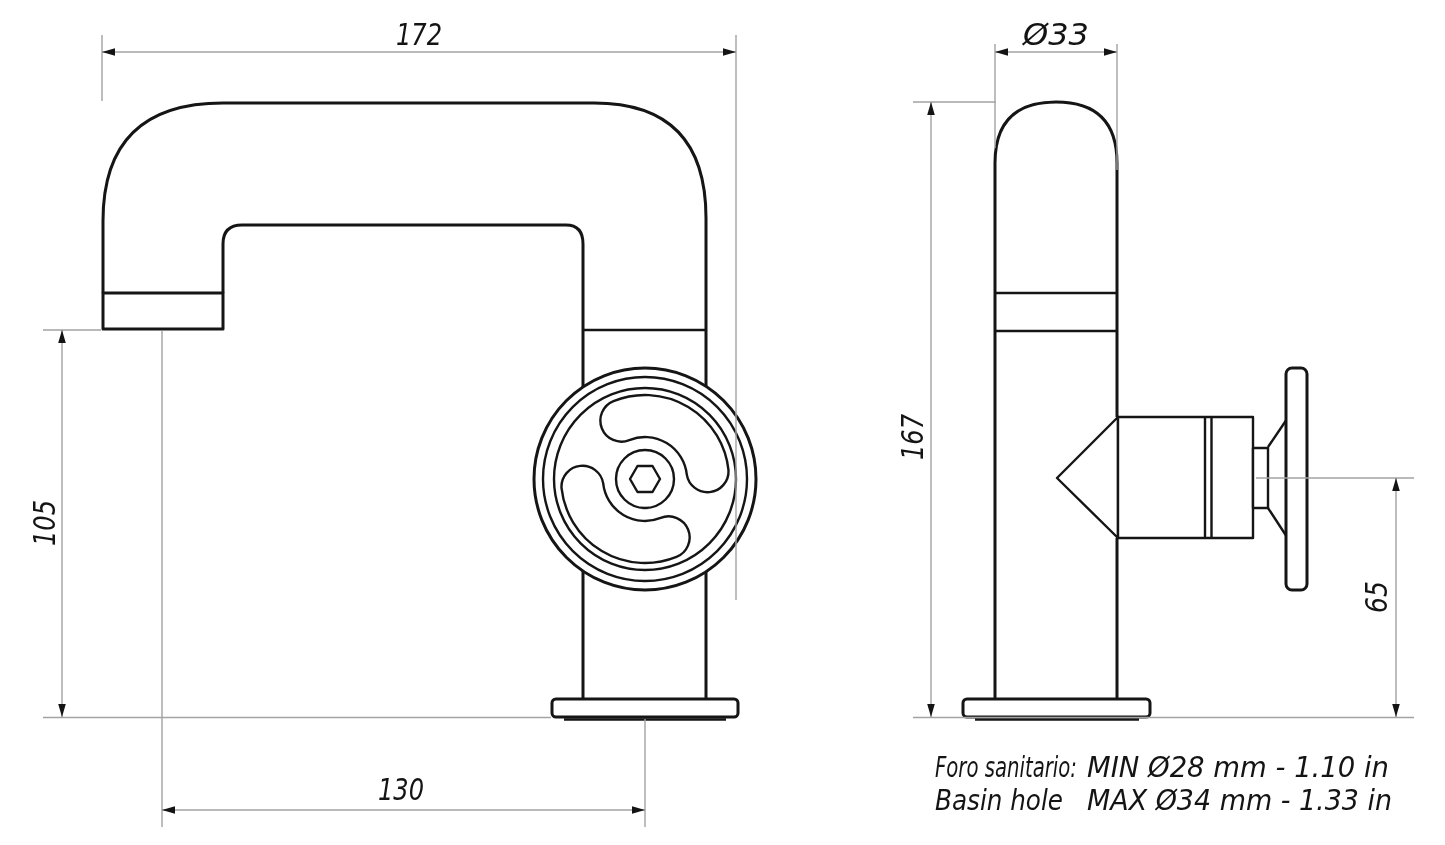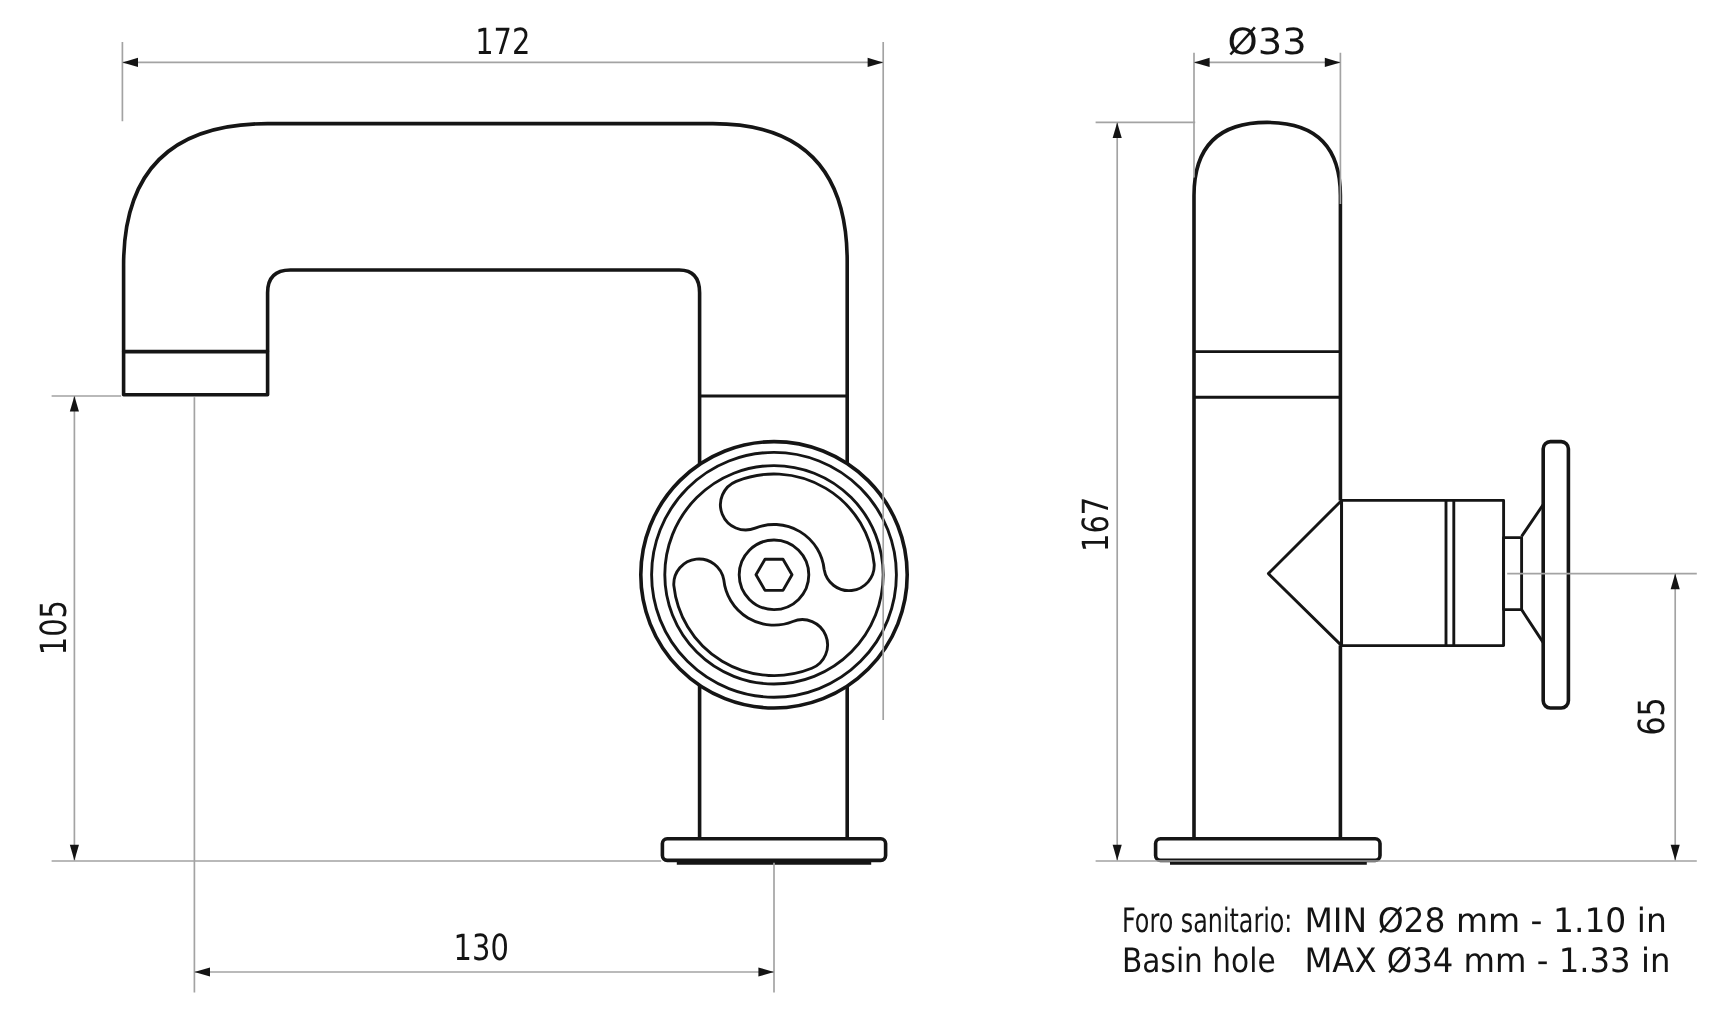--- a/index.html
+++ b/index.html
@@ -1,19 +1,20 @@
 <!DOCTYPE html>
 <html><head>
 <meta charset="utf-8">
 <style>
   html,body{margin:0;padding:0;background:#ffffff;}
   .stage{
     position:relative;width:1445px;height:845px;background:#ffffff;
     font-family:"DejaVu Sans","Liberation Sans",sans-serif;
     overflow:hidden;
+    font-style:italic;
   }
   svg{display:block}
   .objline{stroke:#151515;fill:none;stroke-width:3;stroke-linejoin:round;}
   .objline2{stroke:#151515;fill:none;stroke-width:2.4;stroke-linejoin:round;}
   .whitefill{fill:#ffffff;}
   .dimline{stroke:#a3a3a3;stroke-width:1.4;fill:none;}
   .arrow{fill:#141414;stroke:none;}
   .dimtext{fill:#141414;font-size:30px;font-family:"DejaVu Sans","Liberation Sans",sans-serif;}
   .notetext{fill:#141414;font-size:28px;font-family:"DejaVu Sans","Liberation Sans",sans-serif;}
 </style>

